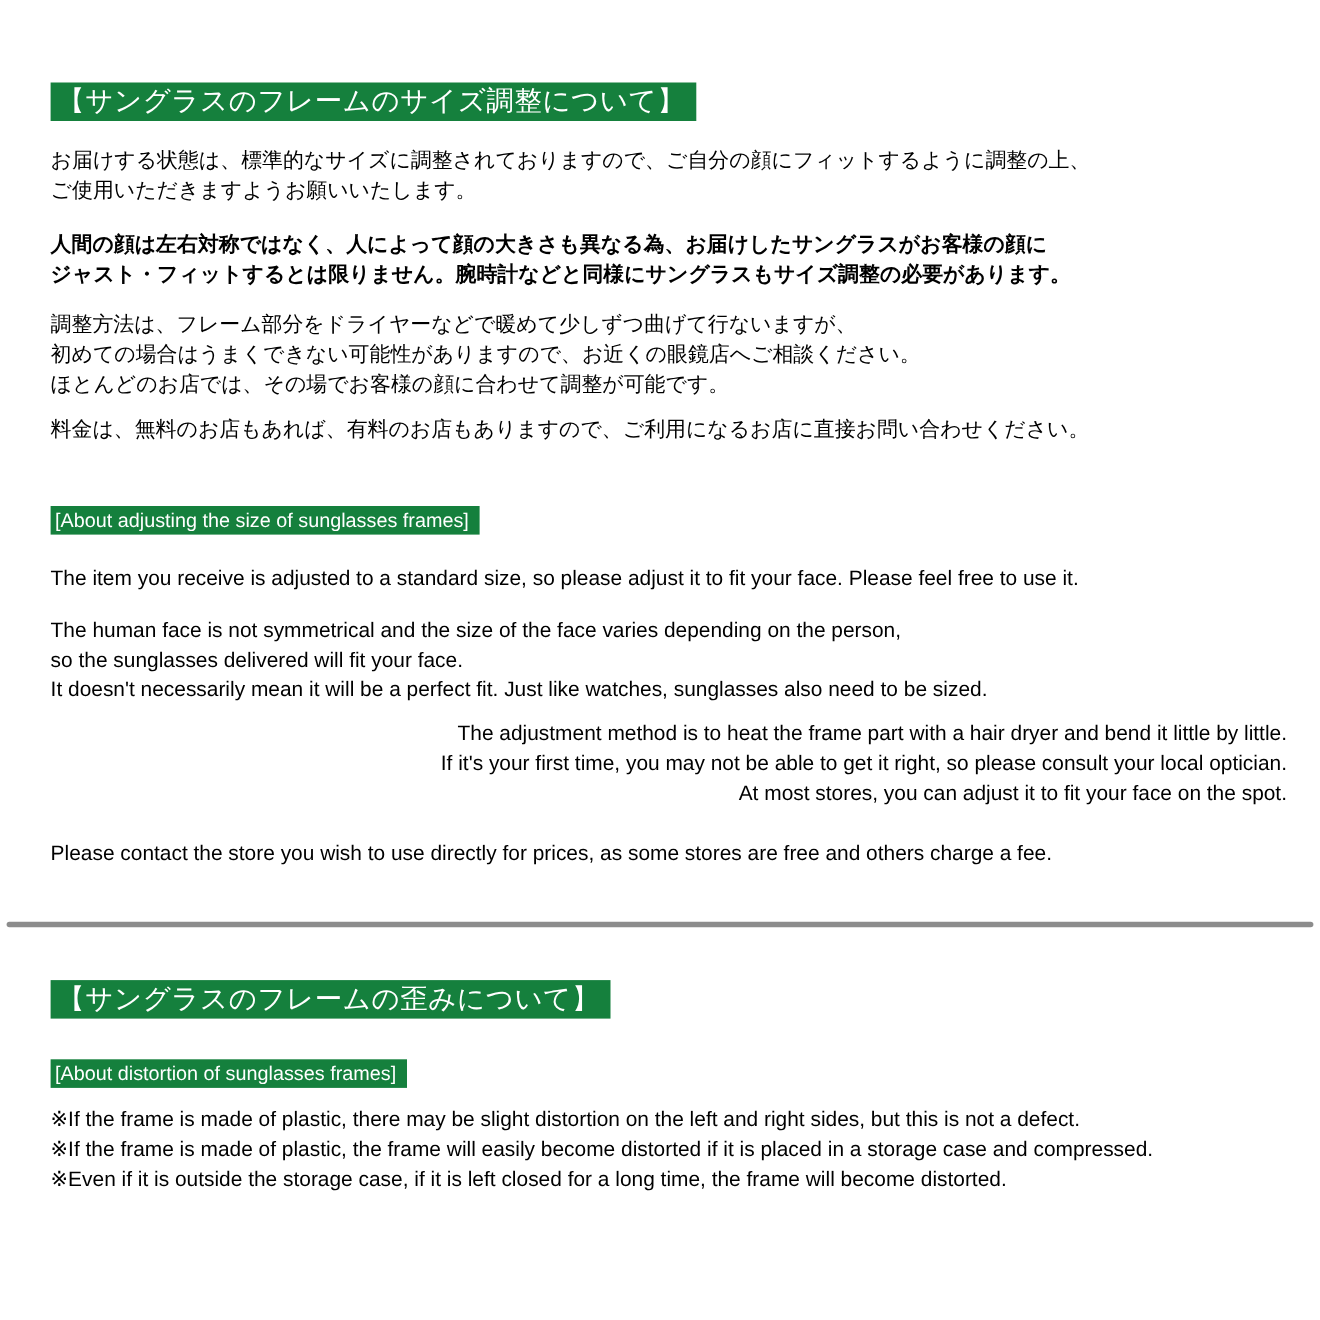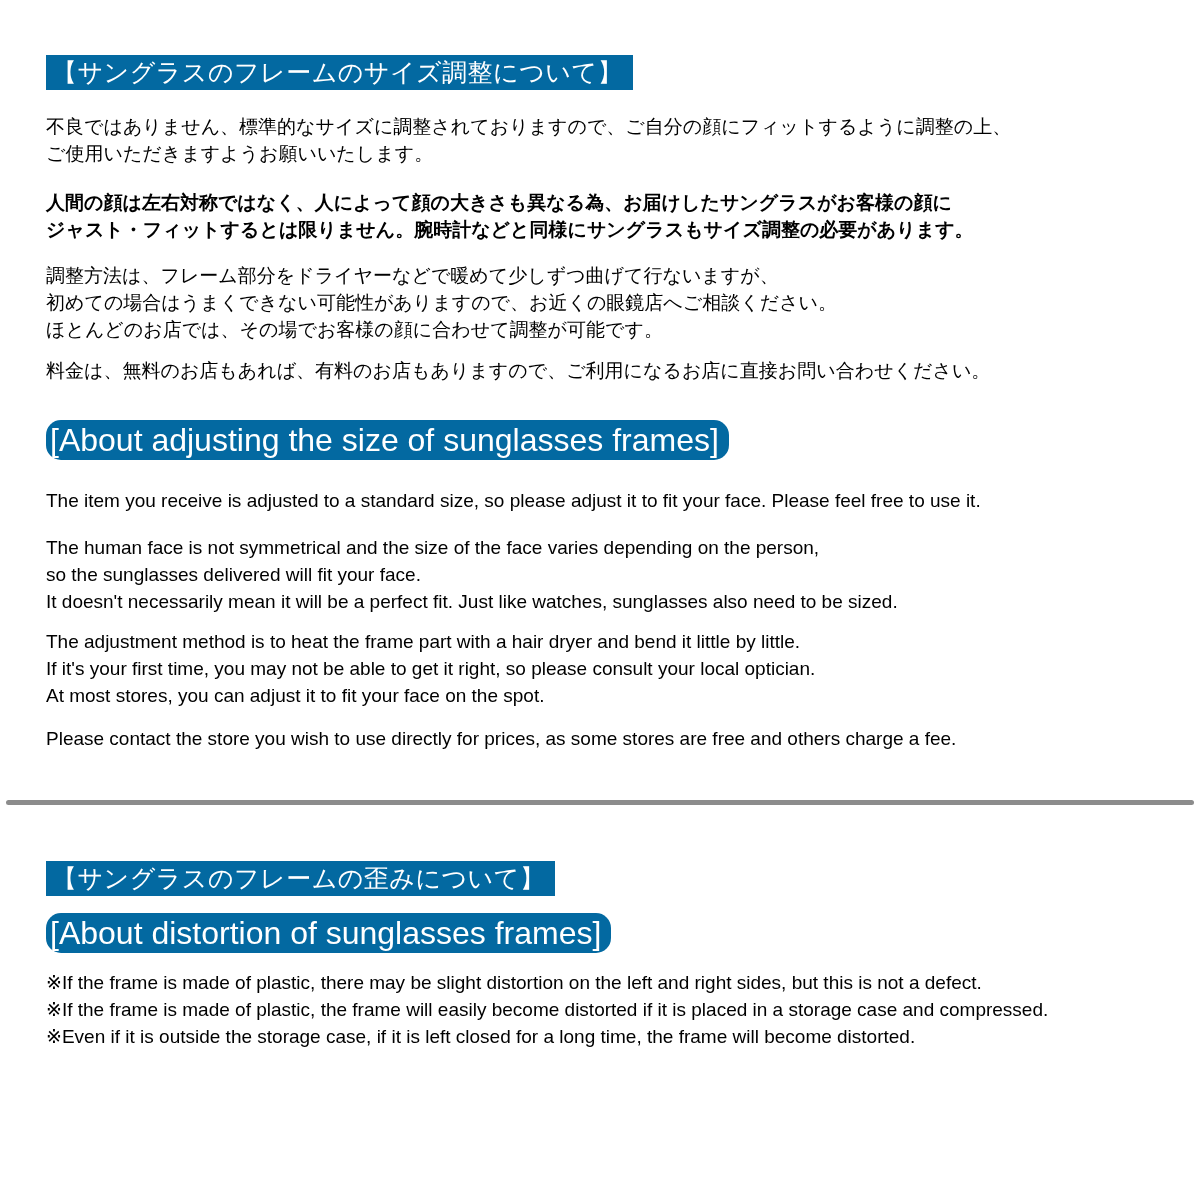--- a/index.html
+++ b/index.html
@@ -15,77 +15,77 @@
     overflow: hidden;
   }
   .section {
     padding-left: 46px;
     padding-right: 30px;
   }
   .section-top {
     padding-top: 55px;
   }
   .section-bottom {
-    padding-top: 56px;
+    padding-top: 28px;
   }
   .heading {
     display: inline-block;
-    background: #0369a1;
+    background: #15803d;
     color: #ffffff;
     line-height: 1;
     white-space: nowrap;
+    margin-top: 20px;
   }
   .heading-jp {
     font-size: 25px;
     padding: 5px 10px 5px 6px;
     letter-spacing: 0.5px;
   }
   .heading-en {
-    font-size: 32px;
+    font-size: 18px;
     padding: 4px 10px 4px 4px;
-    border-radius: 15px;
   }
   .h1 { margin-bottom: 23px; }
   .h2 { margin-bottom: 27px; }
   .h3 { margin-bottom: 17px; }
   .h4 { margin-bottom: 16px; }
   .heading-row { line-height: 0; }
   .para {
     font-size: 19px;
     line-height: 27px;
     white-space: pre-line;
     margin: 0;
   }
   .jp-para { letter-spacing: 0px; }
   .mb-a { margin-bottom: 22px; }
   .mb-b { margin-bottom: 19px; font-weight: bold; }
   .mb-c { margin-bottom: 14px; }
   .mb-d { margin-bottom: 36px; }
   .mb-e { margin-bottom: 20px; }
   .mb-f { margin-bottom: 13px; }
-  .mb-g { margin-bottom: 16px; }
+  .mb-g { margin-bottom: 28px; text-align: right; }
   .mb-h { margin-bottom: 19px; }
   .divider {
     margin-top: 48px;
     margin-left: 6px;
     width: 1188px;
     height: 5px;
     background: #8c8c8c;
     border-radius: 3px;
   }
 </style>
 </head>
 <body>
 
 <div class="section section-top">
   <div class="heading-row h1">
     <span class="heading heading-jp">【サングラスのフレームのサイズ調整について】</span>
   </div>
 
-  <p class="para jp-para mb-a">不良ではありません、標準的なサイズに調整されておりますので、ご自分の顔にフィットするように調整の上、
+  <p class="para jp-para mb-a">お届けする状態は、標準的なサイズに調整されておりますので、ご自分の顔にフィットするように調整の上、
 ご使用いただきますようお願いいたします。</p>
   <p class="para jp-para mb-b">人間の顔は左右対称ではなく、人によって顔の大きさも異なる為、お届けしたサングラスがお客様の顔に
 ジャスト・フィットするとは限りません。腕時計などと同様にサングラスもサイズ調整の必要があります。</p>
   <p class="para jp-para mb-c">調整方法は、フレーム部分をドライヤーなどで暖めて少しずつ曲げて行ないますが、
 初めての場合はうまくできない可能性がありますので、お近くの眼鏡店へご相談ください。
 ほとんどのお店では、その場でお客様の顔に合わせて調整が可能です。</p>
   <p class="para jp-para mb-d">料金は、無料のお店もあれば、有料のお店もありますので、ご利用になるお店に直接お問い合わせください。</p>
 
   <div class="heading-row h2">
     <span class="heading heading-en">[About adjusting the size of sunglasses frames]</span>

